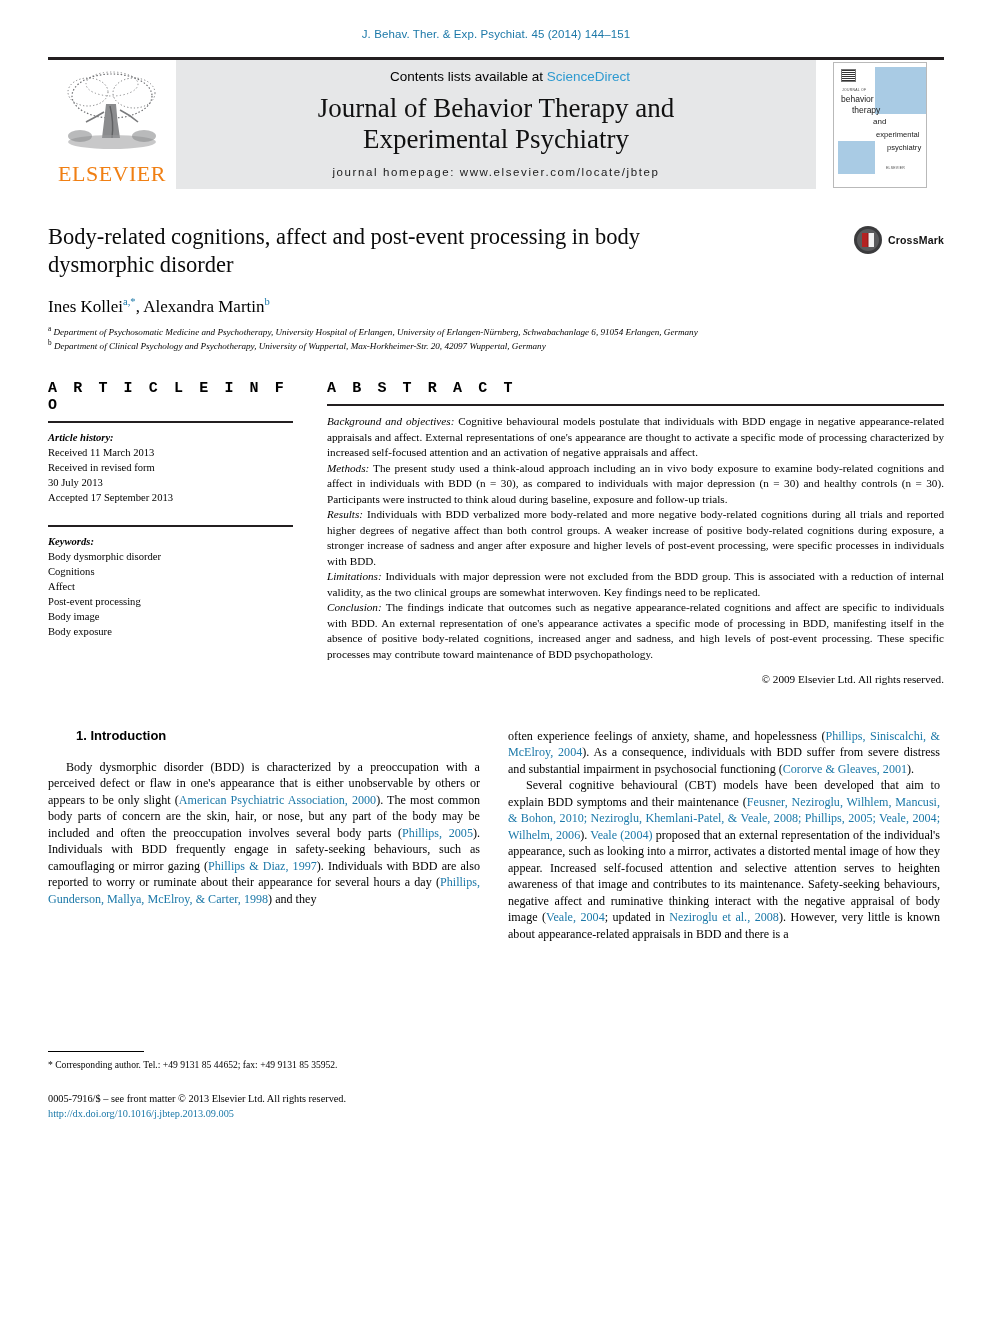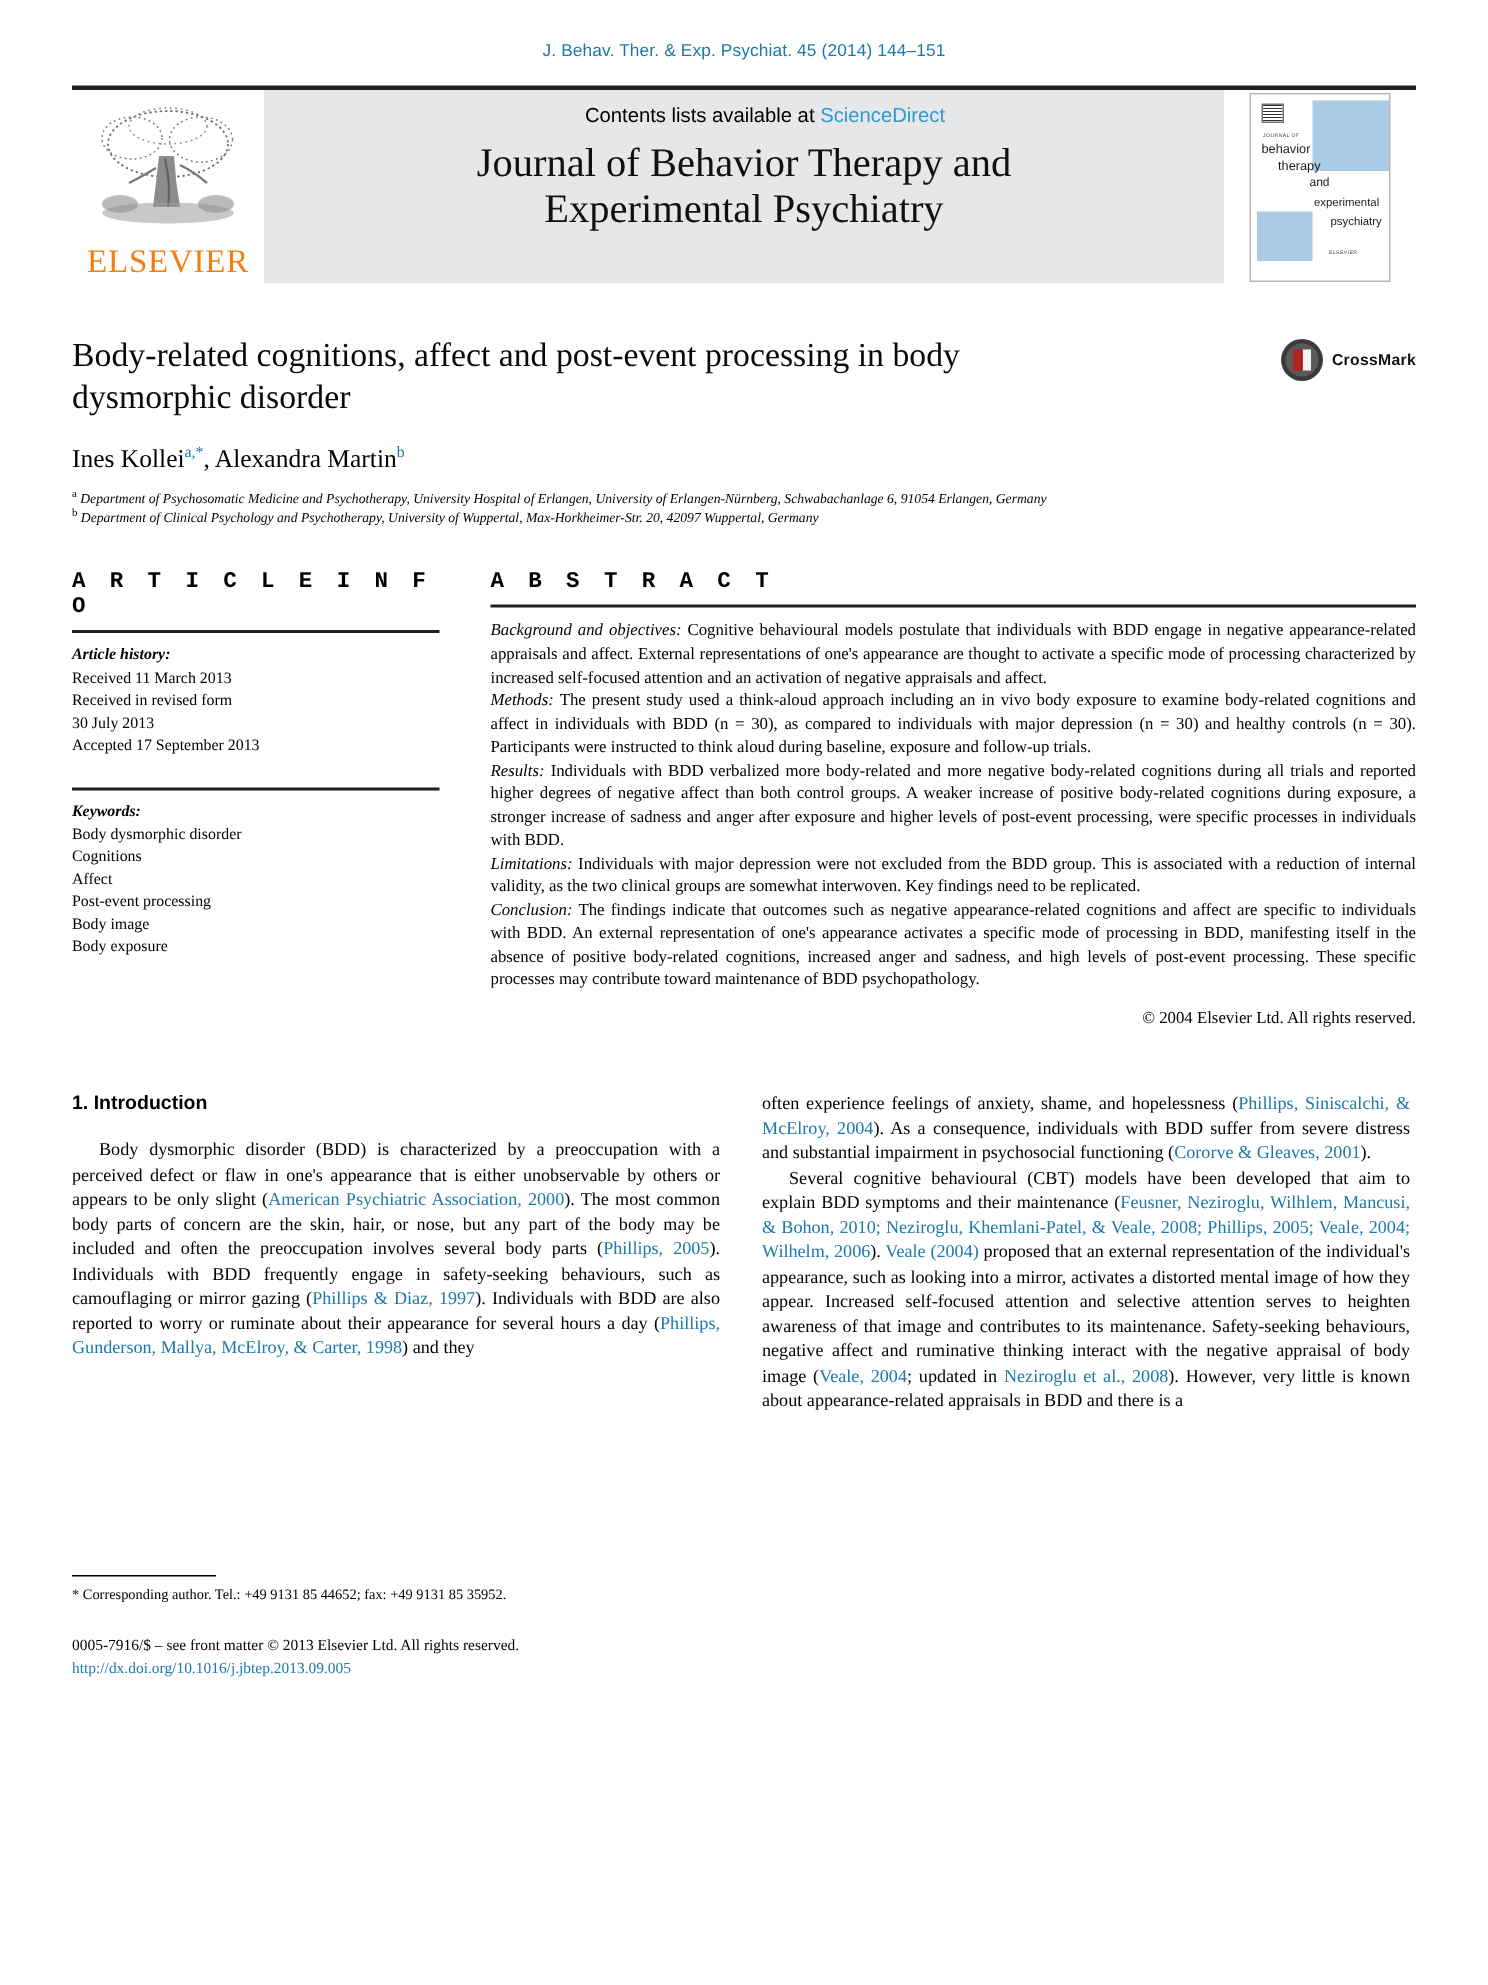--- a/index.html
+++ b/index.html
@@ -174,20 +174,21 @@
     display: flex;
     gap: 28px;
     position: relative;
   }
   .bcol { width: 432px; flex: 0 0 432px; position: relative; }
   .h1 {
     font-family: "Liberation Sans", sans-serif;
     font-size: 13px;
     font-weight: bold;
     margin-bottom: 16px;
+    margin-left: 28px;
   }
   .para {
     font-size: 12.1px;
     line-height: 1.365;
     text-align: justify;
     text-indent: 18px;
     margin: 0;
   }
   .para + .para { margin-top: 0px; }
   a.cit, .cit {
@@ -241,20 +242,21 @@
 
     <div class="center-box">
       <div class="contents-line">
         <span>Contents lists available at</span>
         <span class="sd">ScienceDirect</span>
       </div>
       <div class="journal-title">
         <div>Journal of Behavior Therapy and</div>
         <div>Experimental Psychiatry</div>
       </div>
+      <div class="homepage">journal homepage: www.elsevier.com/locate/jbtep</div>
     </div>
 
     <div class="cover-box">
       <div class="cover-thumb">
         <div class="cv-logo"></div>
         <div class="cv-blk" style="left:41px;top:4px;width:61px;height:47px;"></div>
         <div class="cv-blk" style="left:4px;top:78px;width:37px;height:33px;"></div>
         <div class="cv-txt cv-tiny" style="left:8px;top:26px;">JOURNAL OF</div>
         <div class="cv-txt" style="left:7px;top:32px;font-size:8.5px;">behavior</div>
         <div class="cv-txt" style="left:18px;top:43px;font-size:8.5px;">therapy</div>
@@ -316,21 +318,21 @@
 
     <div class="col-abs">
       <div class="sechead">A B S T R A C T</div>
       <div class="rule"></div>
       <div class="abs-body">
         <p><span class="lbl">Background and objectives:</span><span> Cognitive behavioural models postulate that individuals with BDD engage in negative appearance-related appraisals and affect. External representations of one's appearance are thought to activate a specific mode of processing characterized by increased self-focused attention and an activation of negative appraisals and affect.</span></p>
         <p><span class="lbl">Methods:</span><span> The present study used a think-aloud approach including an in vivo body exposure to examine body-related cognitions and affect in individuals with BDD (n = 30), as compared to individuals with major depression (n = 30) and healthy controls (n = 30). Participants were instructed to think aloud during baseline, exposure and follow-up trials.</span></p>
         <p><span class="lbl">Results:</span><span> Individuals with BDD verbalized more body-related and more negative body-related cognitions during all trials and reported higher degrees of negative affect than both control groups. A weaker increase of positive body-related cognitions during exposure, a stronger increase of sadness and anger after exposure and higher levels of post-event processing, were specific processes in individuals with BDD.</span></p>
         <p><span class="lbl">Limitations:</span><span> Individuals with major depression were not excluded from the BDD group. This is associated with a reduction of internal validity, as the two clinical groups are somewhat interwoven. Key findings need to be replicated.</span></p>
         <p><span class="lbl">Conclusion:</span><span> The findings indicate that outcomes such as negative appearance-related cognitions and affect are specific to individuals with BDD. An external representation of one's appearance activates a specific mode of processing in BDD, manifesting itself in the absence of positive body-related cognitions, increased anger and sadness, and high levels of post-event processing. These specific processes may contribute toward maintenance of BDD psychopathology.</span></p>
-        <div class="copyline">© 2004 Elsevier Ltd. All rights reserved.</div>
+        <div class="copyline">© 2009 Elsevier Ltd. All rights reserved.</div>
       </div>
     </div>
   </div>
 
   <div class="body-cols">
 
     <div class="bcol" style="height:394px;">
       <div class="h1">1. Introduction</div>
       <p class="para" id="p-left"><span>Body dysmorphic disorder (BDD) is characterized by a preoccupation with a perceived defect or flaw in one's appearance that is either unobservable by others or appears to be only slight (</span><span class="cit">American Psychiatric Association, 2000</span><span>). The most common body parts of concern are the skin, hair, or nose, but any part of the body may be included and often the preoccupation involves several body parts (</span><span class="cit">Phillips, 2005</span><span>). Individuals with BDD frequently engage in safety-seeking behaviours, such as camouflaging or mirror gazing (</span><span class="cit">Phillips &amp; Diaz, 1997</span><span>). Individuals with BDD are also reported to worry or ruminate about their appearance for several hours a day (</span><span class="cit">Phillips, Gunderson, Mallya, McElroy, &amp; Carter, 1998</span><span>) and they</span></p>
 

